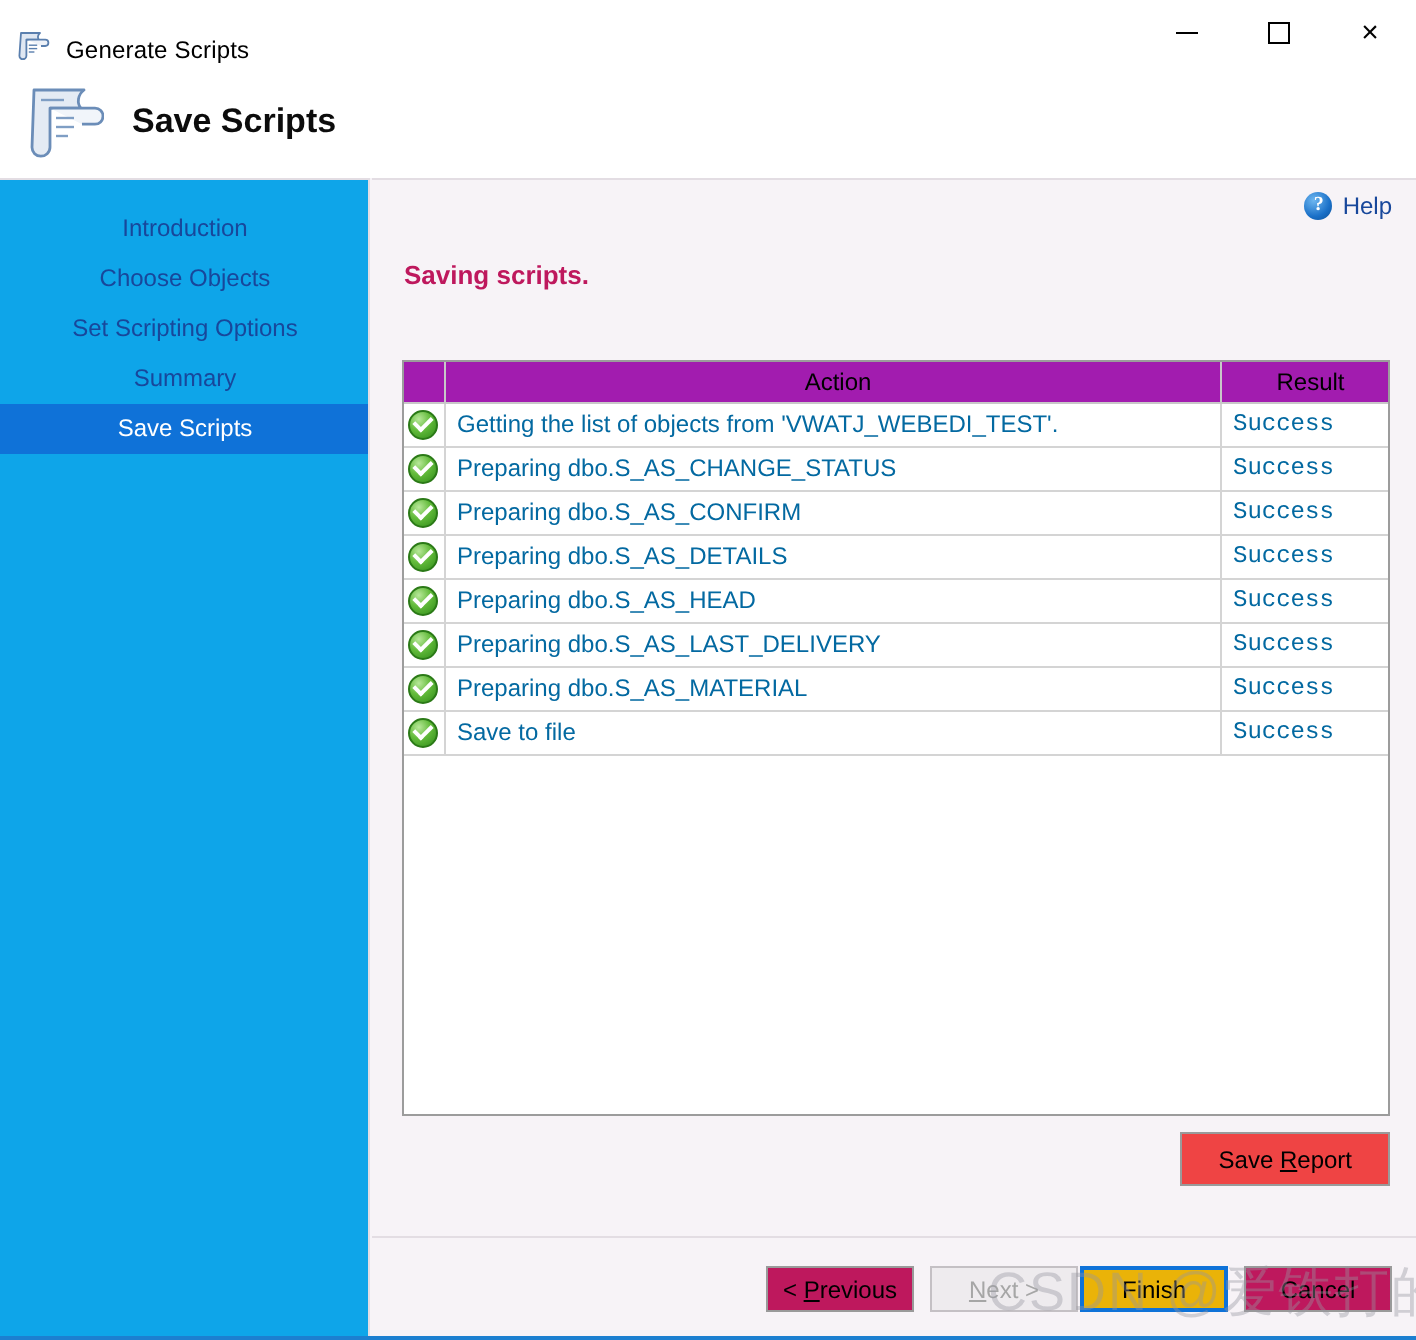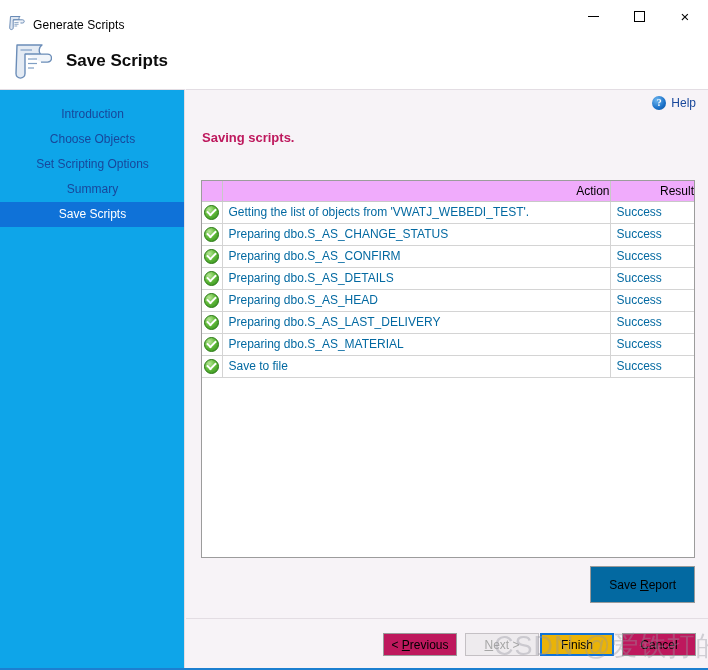--- a/index.html
+++ b/index.html
@@ -195,25 +195,25 @@
   }
   table.grid-table {
     width: 100%;
     border-collapse: collapse;
     table-layout: fixed;
     font-size: 12px;
     font-family: "Liberation Sans", sans-serif;
   }
   table.grid-table th {
     height: 20px;
-    background: #f0abfc;
+    background: #a21caf;
     border-right: 1px solid #c8c8c8;
     border-bottom: 1px solid #c8c8c8;
     font-weight: normal;
-    text-align: right;
+    text-align: center;
     padding: 0 0 0 6px;
     color: #000;
     box-sizing: border-box;
   }
   table.grid-table th.col-icon { width: 20px; padding: 0; }
   table.grid-table th.col-result { width: 84px; border-right: none; }
   table.grid-table td {
     height: 22px;
     border-right: 1px solid #d4d4d4;
     border-bottom: 1px solid #d4d4d4;
@@ -226,20 +226,21 @@
   }
   table.grid-table td.col-icon {
     width: 20px;
     padding: 0;
     text-align: center;
     border-right: 1px solid #d4d4d4;
   }
   table.grid-table td.col-result {
     width: 84px;
     border-right: none;
+    font-family: Liberation Mono, monospace;
   }
   .check-icon {
     display: inline-block;
     width: 15px; height: 15px;
     position: relative;
     vertical-align: middle;
   }
   .check-icon .disc {
     position: absolute;
     left: 0; top: 0;
@@ -257,22 +258,22 @@
     border-bottom: 2px solid #ffffff;
     transform: rotate(-45deg);
   }
 
   
   .save-report {
     position: absolute;
     right: 13px;
     top: 476px;
     min-width: 96px;
-    height: 37px;
-    background: #0369a1;
+    height: 27px;
+    background: #ef4444;
     border: 1px solid #9a9a9a;
     font-size: 12px;
     font-family: "Liberation Sans", sans-serif;
     color: #000;
     cursor: default;
     padding: 0 18px;
     box-sizing: border-box;
   }
 
   

